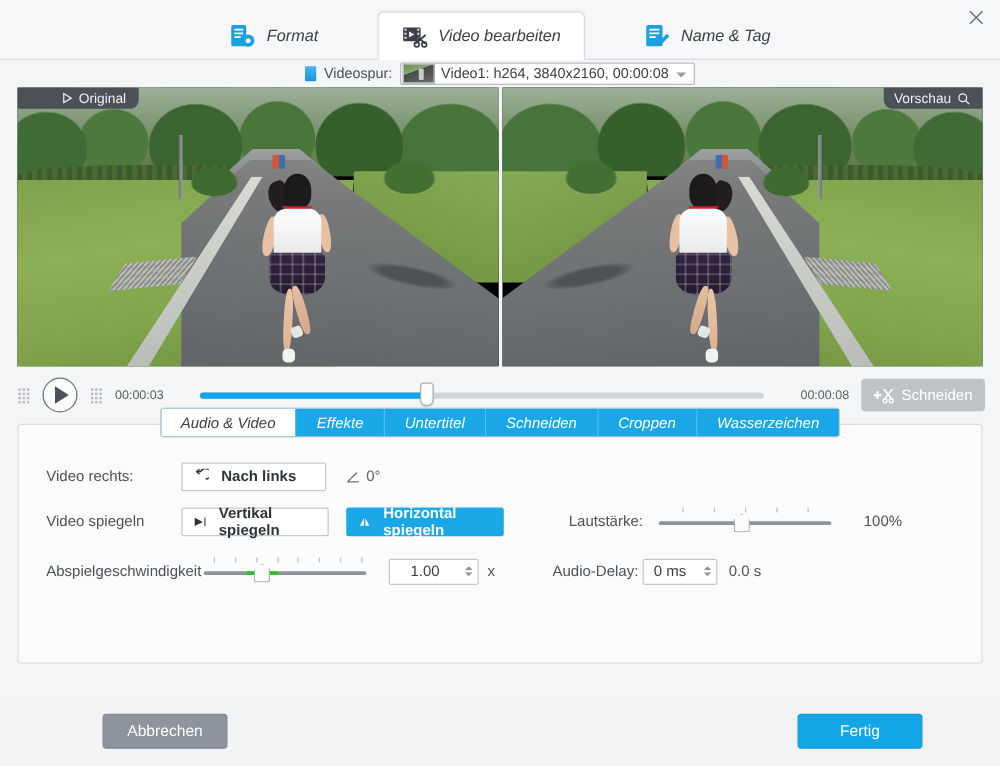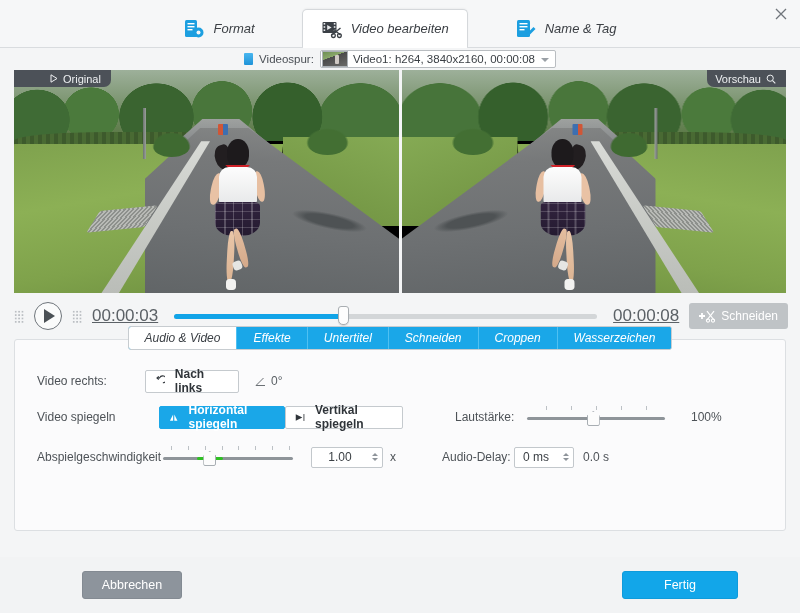--- a/index.html
+++ b/index.html
@@ -310,21 +310,21 @@
     display: flex; align-items: center; justify-content: center;
     cursor: pointer; background: #fafbfb;
     flex: 0 0 28px;
   }
   .play-btn .tri {
     width: 0; height: 0; margin-left: 3px;
     border-top: 7px solid transparent;
     border-bottom: 7px solid transparent;
     border-left: 11px solid #4b5156;
   }
-  .time { font-size: 17px; color: #5b6166; min-width: 52px; text-decoration: underline; }
+  .time { font-size: 10px; color: #5b6166; min-width: 52px; }
   .seek {
     position: relative; flex: 1 1 auto; height: 18px;
     display: flex; align-items: center;
     margin: 0 6px;
     cursor: pointer;
   }
   .seek .rail {
     position: absolute; left: 0; right: 0; height: 5px;
     background: #d3d6d8; border-radius: 3px;
   }
@@ -476,21 +476,21 @@
   }
   .btn-cancel {
     width: 100px; height: 28px;
     background: #8d949c; color: #ffffff;
     border: 1px solid #838a92; border-radius: 3px;
     font-size: 12.5px; cursor: pointer;
     display: flex; align-items: center; justify-content: center;
     margin-left: 58px;
   }
   .btn-done {
-    width: 116px; height: 28px;
+    width: 100px; height: 28px;
     background: #12a6e9; color: #fff;
     border: 1px solid #0f9bdb; border-radius: 3px;
     font-size: 12.5px; cursor: pointer;
     display: flex; align-items: center; justify-content: center;
     margin-left: auto; margin-right: 38px;
   }
 </style>
 </head>
 <body>
 
@@ -684,50 +684,50 @@
         <div class="subtab">Schneiden</div>
         <div class="subtab">Croppen</div>
         <div class="subtab">Wasserzeichen</div>
       </div>
     </div>
 
     <div class="panel-body">
 
       <div class="row">
         <span class="lbl" style="width:108px">Video rechts:</span>
-        <div class="ghost-btn" style="width:94px">
+        <div class="ghost-btn" style="width:116px">
           <svg width="12" height="12" viewBox="0 0 12 12" aria-hidden="true">
             <path d="M9.6 8.2 A4.2 4.2 0 1 0 5.6 2.2 L3.1 2.2" fill="none" stroke="#2f3439" stroke-width="1.3"></path>
             <path d="M4.6 0.4 L2.4 2.3 L4.6 4.2" fill="none" stroke="#2f3439" stroke-width="1.3"></path>
           </svg>
           <span>Nach links</span>
         </div>
         <div class="deg" style="margin-left:16px">
           <svg width="11" height="11" viewBox="0 0 11 11" aria-hidden="true">
             <path d="M1 9.5 L10 9.5 M1 9.5 L8.5 2" fill="none" stroke="#6b7075" stroke-width="1"></path>
           </svg>
           <span>0°</span>
         </div>
       </div>
 
       <div class="row" style="margin-top:6px">
         <span class="lbl" style="width:108px">Video spiegeln</span>
+        <div class="ghost-btn" style="width:118px">
+          <svg width="13" height="11" viewBox="0 0 13 11" aria-hidden="true">
+            <path d="M1 1.2 L9.5 5.5 L1 9.8 Z" fill="#2f3439"></path>
+            <path d="M11.6 1 L11.6 10" stroke="#2f3439" stroke-width="1.1"></path>
+          </svg>
+          <span>Vertikal spiegeln</span>
+        </div>
         <div class="ghost-btn blue" style="width:126px; margin-left:14px">
           <svg width="13" height="11" viewBox="0 0 13 11" aria-hidden="true">
             <path d="M5.6 1.3 L1.3 9.8 L5.6 9.8 Z" fill="#ffffff"></path>
             <path d="M7.2 1.3 L11.5 9.8 L7.2 9.8 Z" fill="#ffffff"></path>
           </svg>
           <span>Horizontal spiegeln</span>
-        </div>
-        <div class="ghost-btn" style="width:118px">
-          <svg width="13" height="11" viewBox="0 0 13 11" aria-hidden="true">
-            <path d="M1 1.2 L9.5 5.5 L1 9.8 Z" fill="#2f3439"></path>
-            <path d="M11.6 1 L11.6 10" stroke="#2f3439" stroke-width="1.1"></path>
-          </svg>
-          <span>Vertikal spiegeln</span>
         </div>
 
         <span class="lbl" style="margin-left:52px; width:72px">Lautstärke:</span>
         <div class="slider" id="volume-slider" style="width:138px">
           <span class="ticks">
             <span style="left:14%"></span>
               <span style="left:32%"></span>
             <span style="left:50%"></span>
               <span style="left:68%"></span>
             <span style="left:86%"></span>

